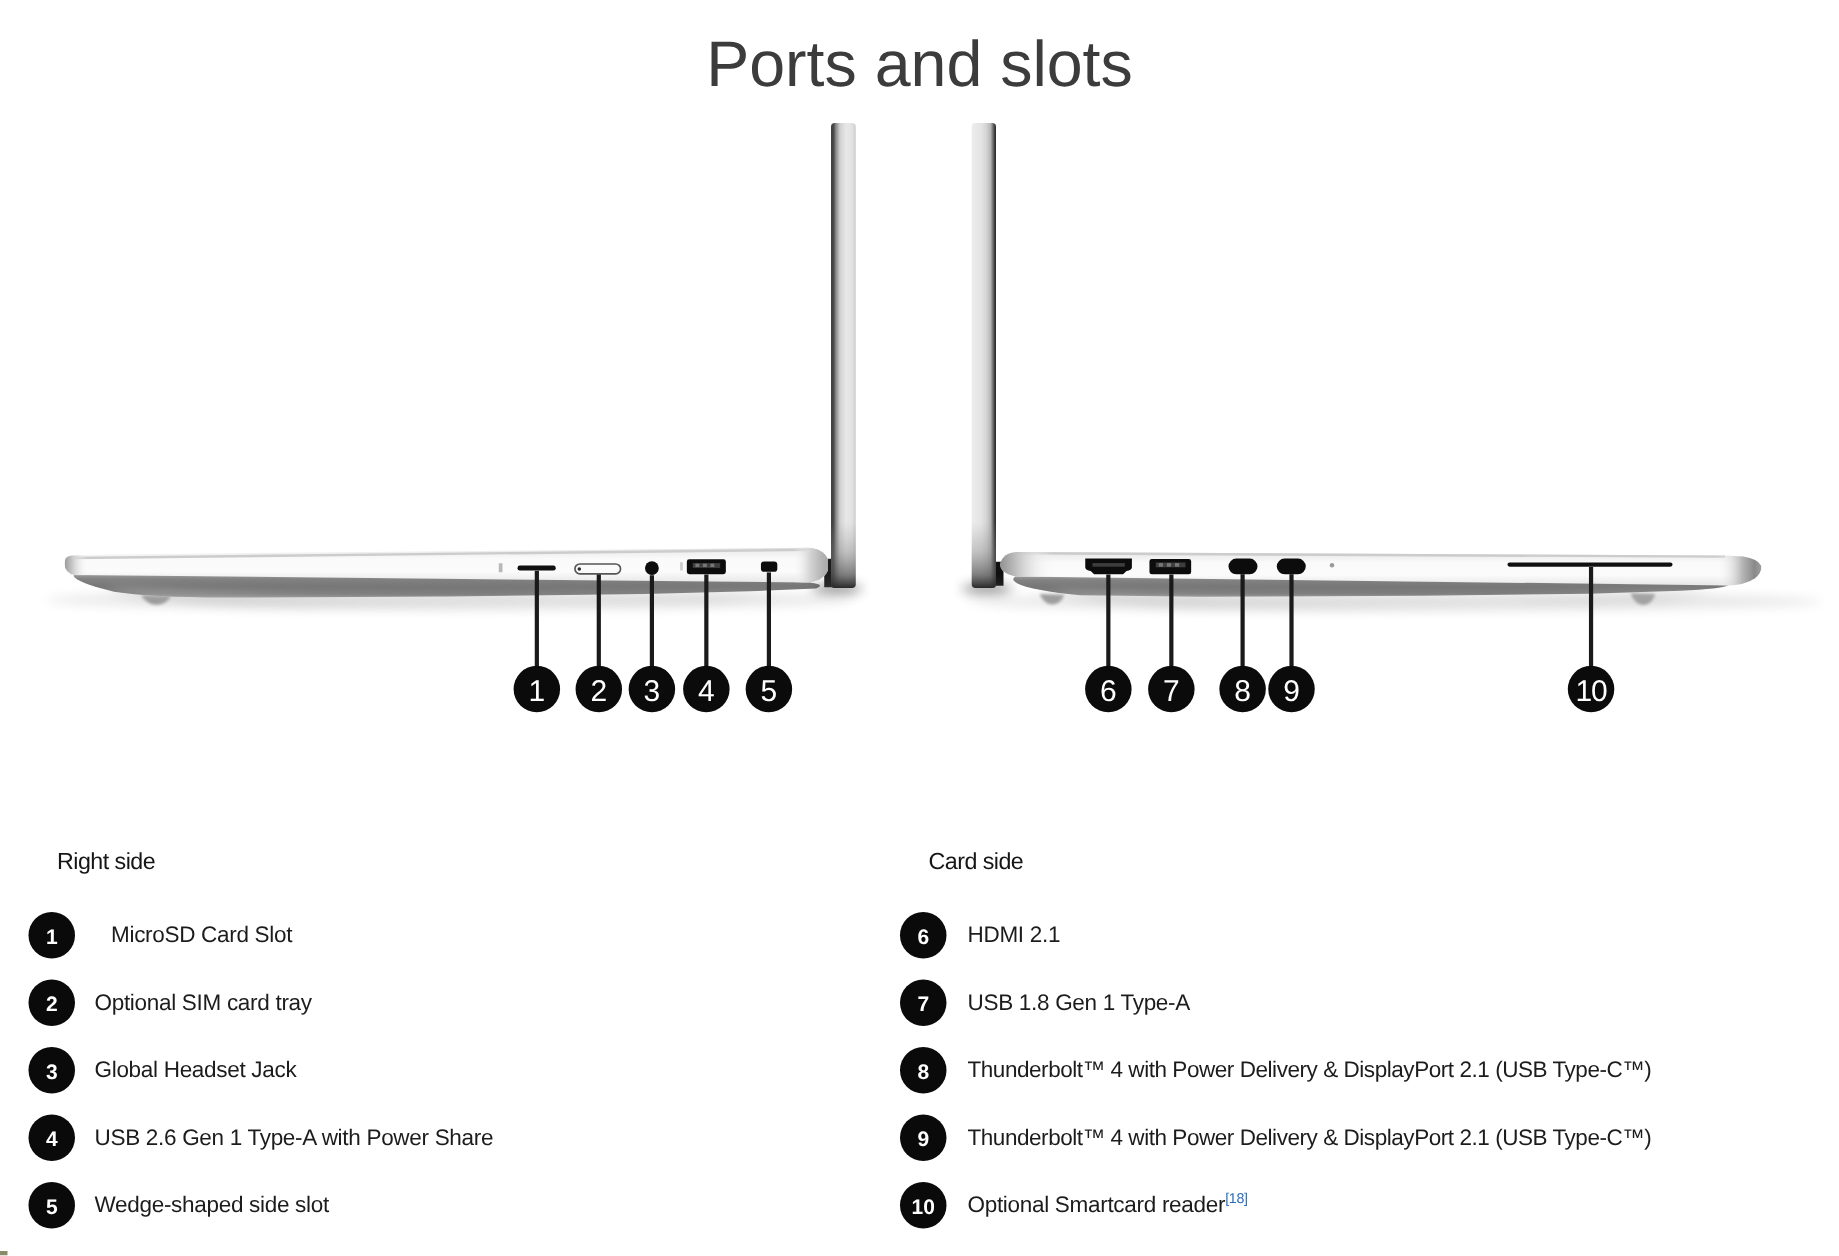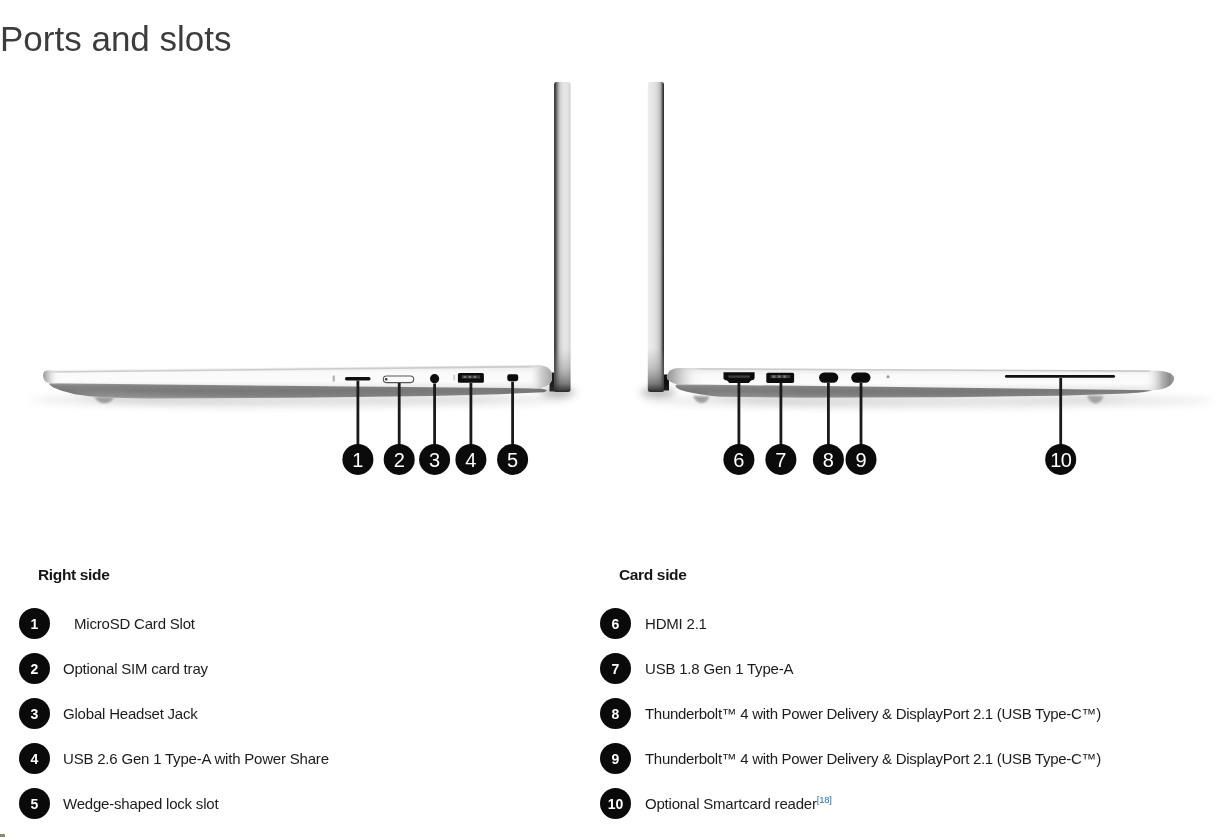--- a/index.html
+++ b/index.html
@@ -1,20 +1,20 @@
 <!DOCTYPE html>
 <html><head>
 <meta charset="utf-8">
 <style>
 *{margin:0;padding:0;box-sizing:border-box}
 html,body{width:1226px;height:837px;background:#fff;overflow:hidden}
 body{font-family:"Liberation Sans",sans-serif;position:relative}
-.title{position:absolute;top:19px;left:0;width:1226px;font-size:35px;font-weight:400;color:#3c3c3c}
+.title{position:absolute;top:19px;left:0;width:1226px;text-align:center;font-size:43px;font-weight:400;color:#3c3c3c}
 svg.fig{position:absolute;left:0;top:0}
-.hdr{position:absolute;font-size:15.5px;font-weight:700;color:#161616;letter-spacing:-0.35px}
+.hdr{position:absolute;font-size:15.5px;font-weight:400;color:#161616;letter-spacing:-0.35px}
 .item{position:absolute;font-size:15px;color:#1c1c1c;white-space:nowrap;line-height:31px;height:31px;letter-spacing:-0.2px}
 .tb{letter-spacing:-0.3px}
 .badge{position:absolute;width:31px;height:31px;border-radius:50%;background:#0a0a0a;color:#fff;font-size:14px;font-weight:700;display:flex;align-items:center;justify-content:center}
 .fn{color:#2a6fbb;font-size:9.5px;position:relative;top:-6px}
 .artifact{position:absolute;left:0;top:834px;width:5px;height:3px;background:#77774a;opacity:0.85}
 </style>
 </head>
 <body>
 <div class="title">Ports and slots</div>
 <svg class="fig" width="1226" height="520" viewBox="0 0 1226 520">
@@ -223,21 +223,21 @@
 
 <div class="badge" style="left:19px;top:608px">1</div>
 <div class="item" style="left:74px;top:608px">MicroSD Card Slot</div>
 <div class="badge" style="left:19px;top:653px">2</div>
 <div class="item" style="left:63px;top:653px">Optional SIM card tray</div>
 <div class="badge" style="left:19px;top:698px">3</div>
 <div class="item" style="left:63px;top:698px">Global Headset Jack</div>
 <div class="badge" style="left:19px;top:743px">4</div>
 <div class="item" style="left:63px;top:743px">USB 2.6 Gen 1 Type-A with Power Share</div>
 <div class="badge" style="left:19px;top:788px">5</div>
-<div class="item" style="left:63px;top:788px">Wedge-shaped lock slot</div>
+<div class="item" style="left:63px;top:788px">Wedge-shaped side slot</div>
 
 <div class="badge" style="left:600px;top:608px">6</div>
 <div class="item" style="left:645px;top:608px">HDMI 2.1</div>
 <div class="badge" style="left:600px;top:653px">7</div>
 <div class="item" style="left:645px;top:653px">USB 1.8 Gen 1 Type-A</div>
 <div class="badge" style="left:600px;top:698px">8</div>
 <div class="item tb" style="left:645px;top:698px">Thunderbolt™ 4 with Power Delivery &amp; DisplayPort 2.1 (USB Type-C™)</div>
 <div class="badge" style="left:600px;top:743px">9</div>
 <div class="item tb" style="left:645px;top:743px">Thunderbolt™ 4 with Power Delivery &amp; DisplayPort 2.1 (USB Type-C™)</div>
 <div class="badge" style="left:600px;top:788px">10</div>

